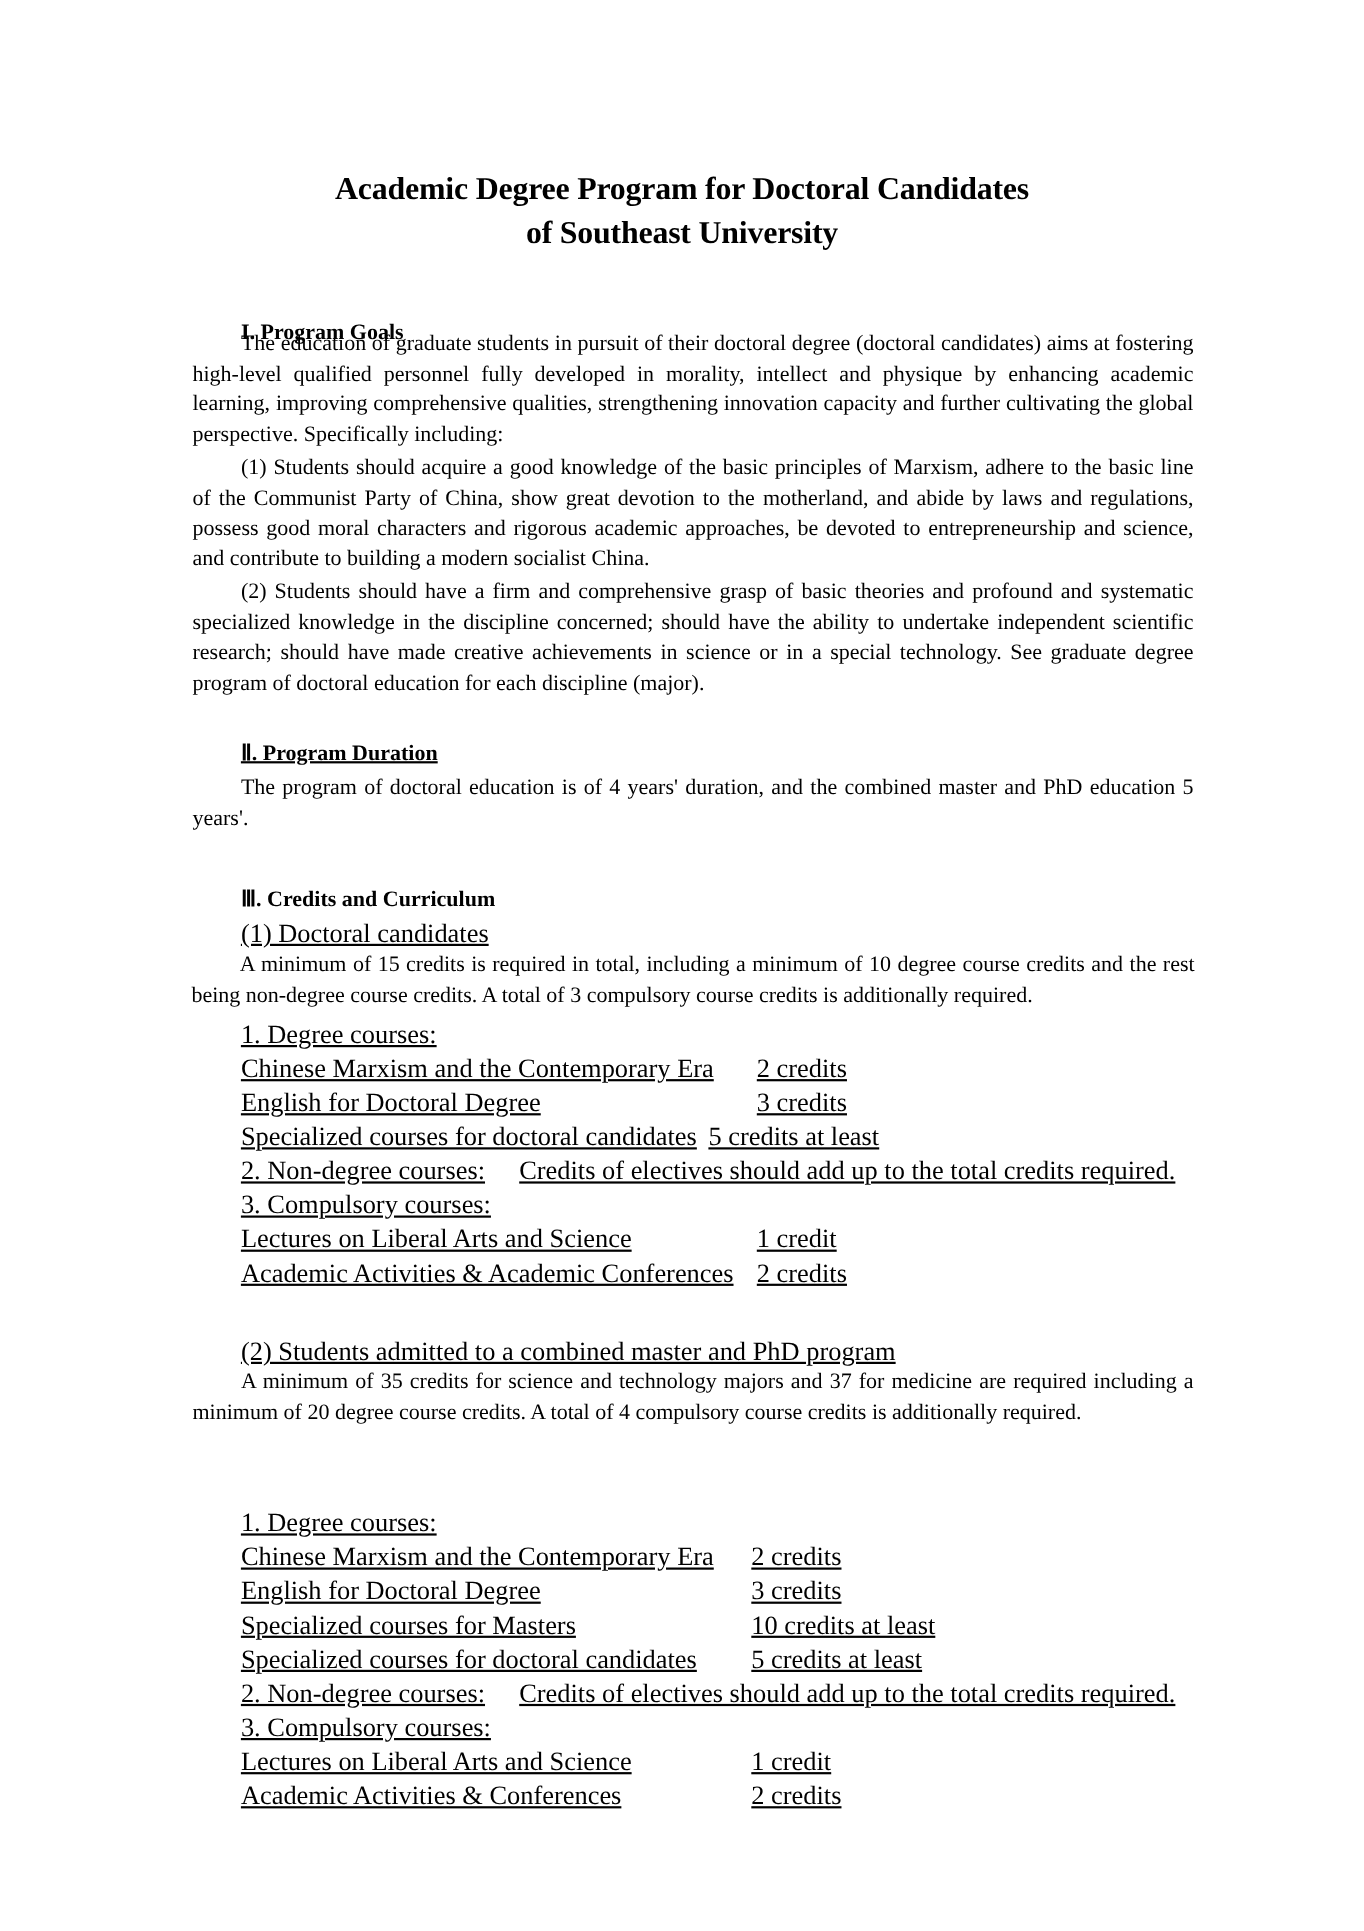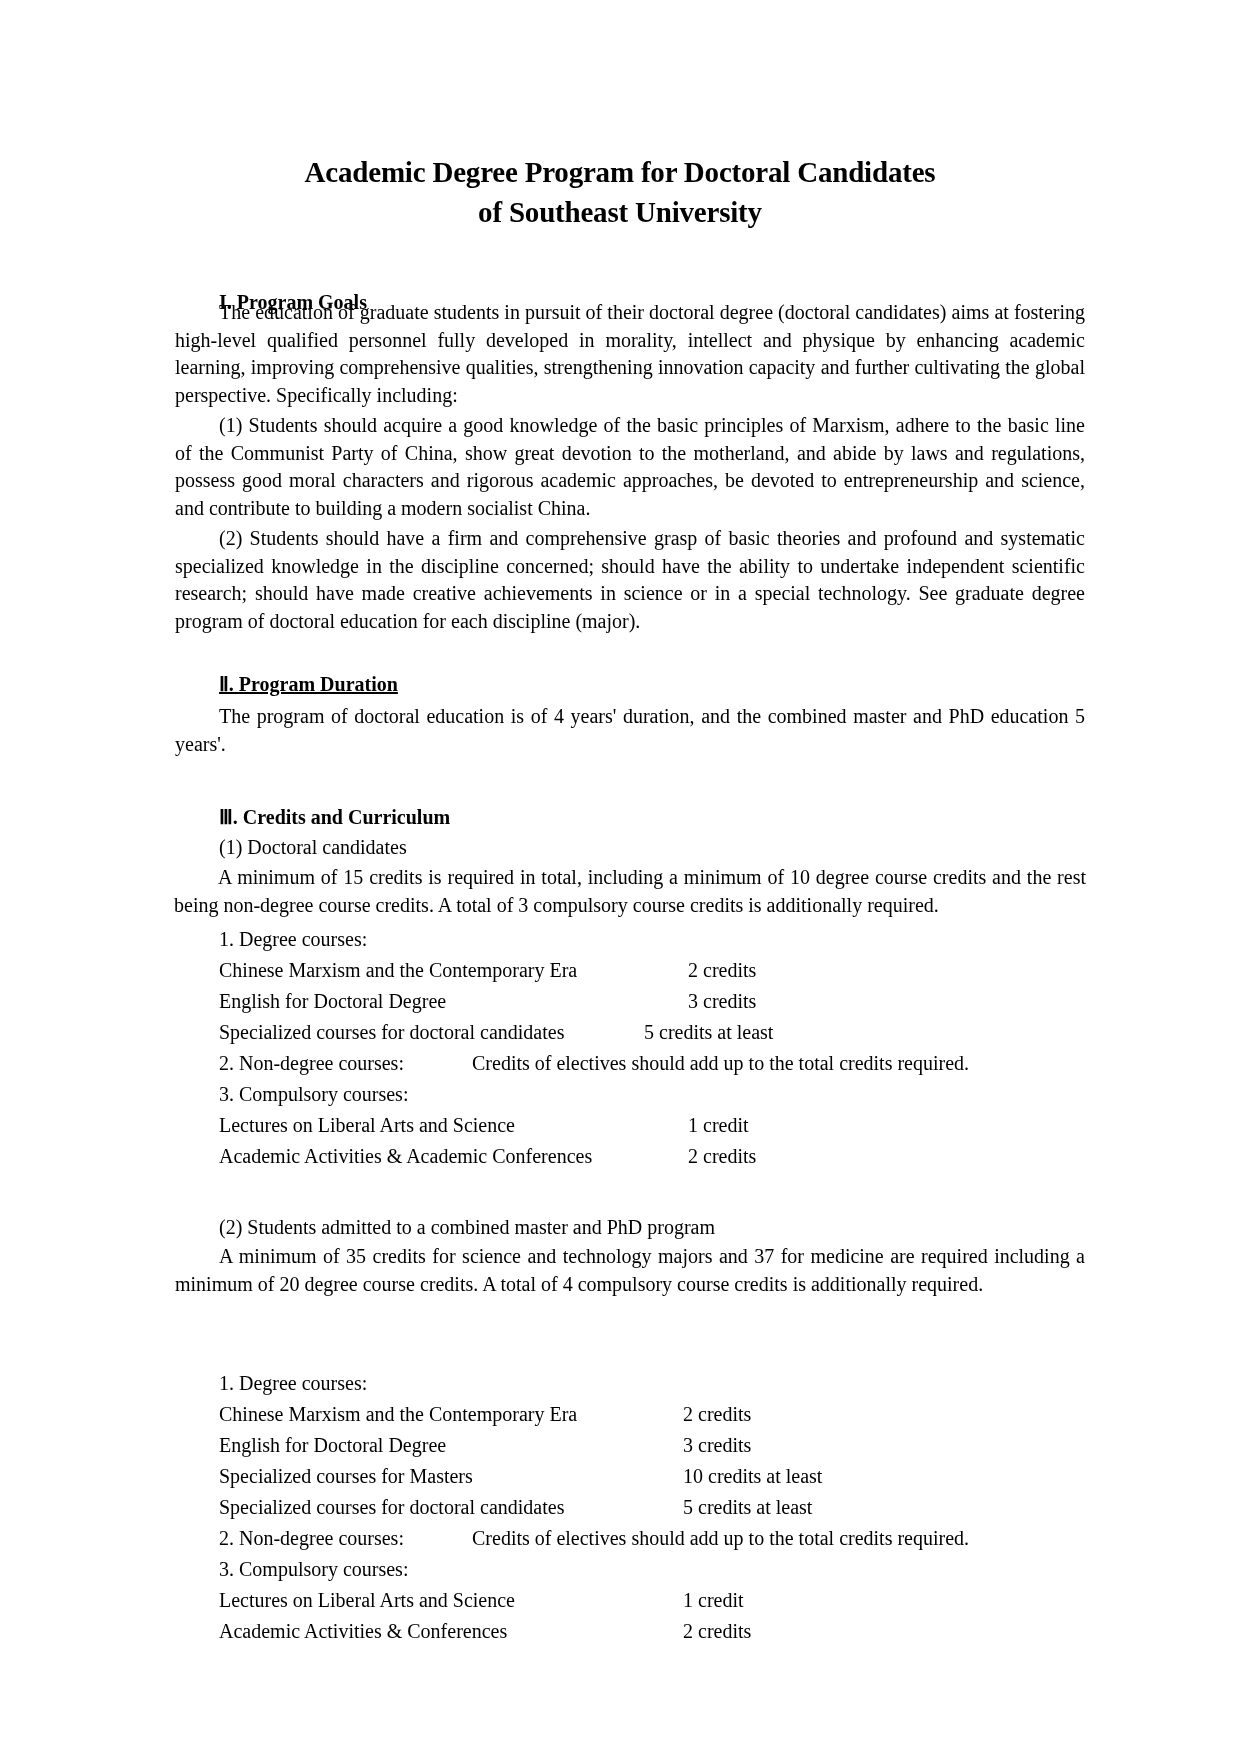--- a/index.html
+++ b/index.html
@@ -5,21 +5,21 @@
   html, body { margin: 0; padding: 0; background: #ffffff; }
   body { width: 1240px; height: 1755px; position: relative; overflow: hidden;
          font-family: "Liberation Serif", serif; color: #000; }
   .page { position: absolute; left: 0; top: 0; width: 1240px; height: 1755px; background: #fff; }
   .title { position: absolute; left: 0; width: 1240px; text-align: center;
            font-weight: bold; font-size: 29px; letter-spacing: -0.2px; font-family: Liberation Serif, serif; }
   .h { position: absolute; left: 219px; font-weight: bold; font-size: 20px; }
   .p { position: absolute; left: 175px; width: 910px; font-size: 20px; line-height: 27.7px;
        text-align: justify; text-indent: 44px; margin: 0; }
   .p.full { width: 912px; }
-  .line { position: absolute; font-size: 20px; white-space: nowrap; }
+  .line { position: absolute; font-size: 24px; white-space: nowrap; text-decoration: underline; }
   .sub { left: 219px; }
   .item-name { left: 219px; }
   .credit { }
 </style>
 </head>
 <body>
 
 <div class="page">
 
   <div class="title" style="top:156px;">Academic Degree Program for Doctoral Candidates</div>

